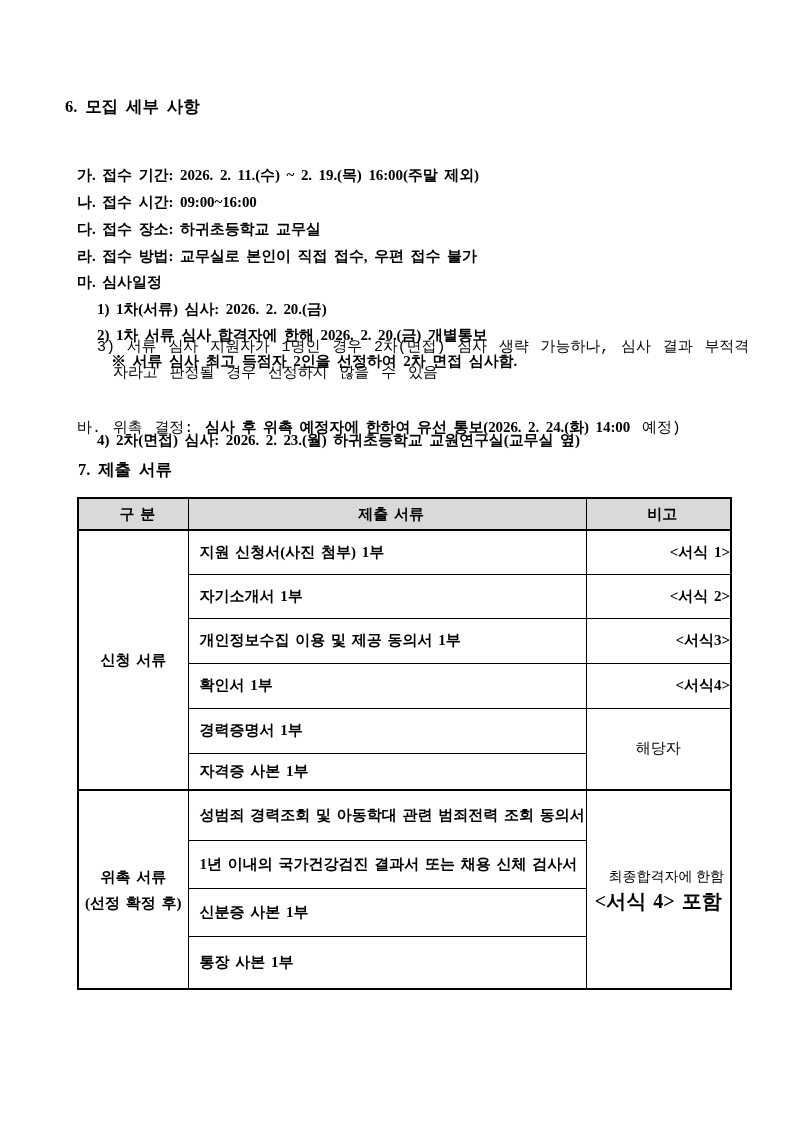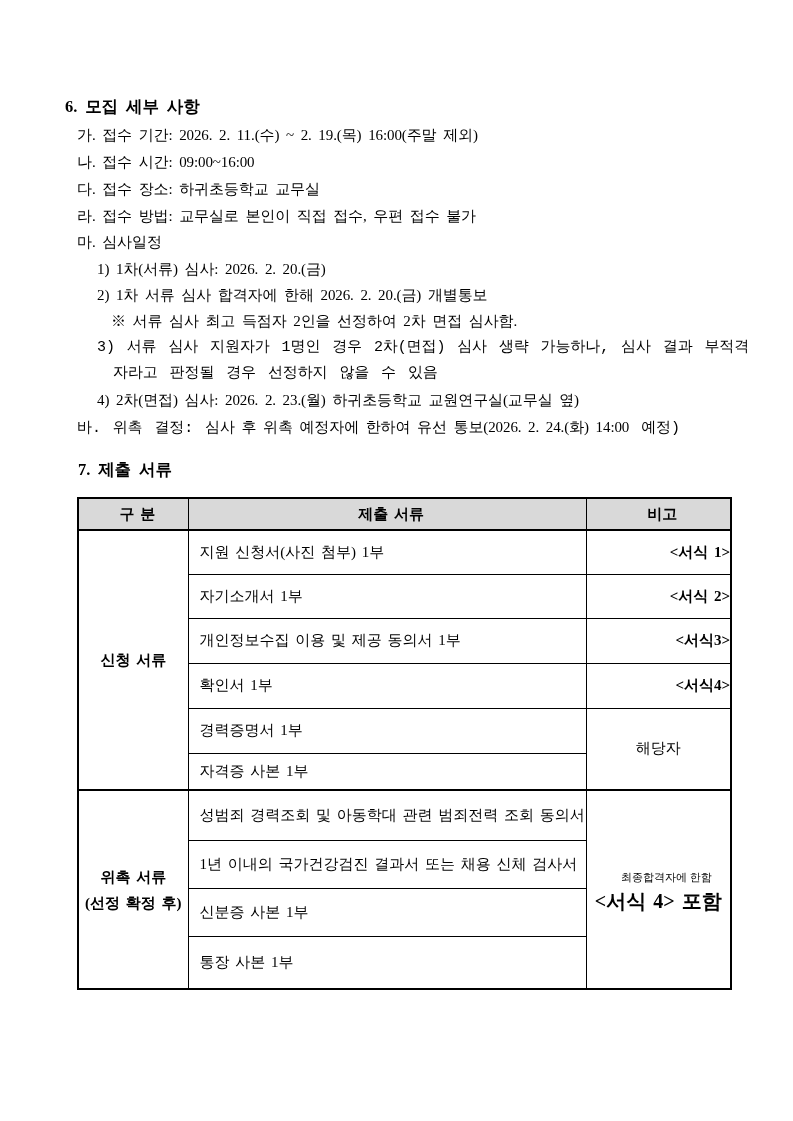--- a/index.html
+++ b/index.html
@@ -19,21 +19,21 @@
   }
   .line{
     position:absolute;
     white-space:nowrap;
     font-size:15px;
     line-height:20px;
     word-spacing:3px;
     letter-spacing:-0.1px;
     text-align:center;
   }
-  .b{font-weight:normal;}
+  .b{font-weight:bold;margin-top:40px;}
   .reg{font-weight:normal;font-family:Liberation Mono, monospace;}
   .h-main{font-size:16.5px;font-weight:bold;word-spacing:4px;}
 
   table.doc-table{
     position:absolute;
     top:497px;left:77px;
     width:653px;
     border-collapse:collapse;
     table-layout:fixed;
     font-size:15px;
@@ -50,21 +50,21 @@
     background:var(--header-bg);
     font-weight:bold;
     text-align:center;
     border-bottom:2px solid var(--border-color);
     word-spacing:2px;
     padding-left:8px;
   }
   .doc-table td.doc{
     text-align:left;
     padding-left:11px;
-    font-weight:normal;
+    font-weight:bold;
     word-spacing:2px;
   }
   .doc-table td.grp{
     text-align:center;
     font-weight:bold;
     word-spacing:2px;
     line-height:26px;
   }
   .doc-table td.note{
     text-align:right;
@@ -72,21 +72,21 @@
     word-spacing:2px;
   }
   .doc-table td.note-reg{
     text-align:center;
     font-weight:normal;
   }
   .doc-table tr.gsep td{
     border-top:2px solid var(--border-color);
   }
   .note-small{
-    font-size:11px;
+    font-size:14px;
     font-weight:normal;
     line-height:18px;
     padding-left:16px;
   }
   .note-bold{
     font-size:20px;
     font-weight:bold;
     line-height:20px;
     margin-top:5px;
     word-spacing:2px;

